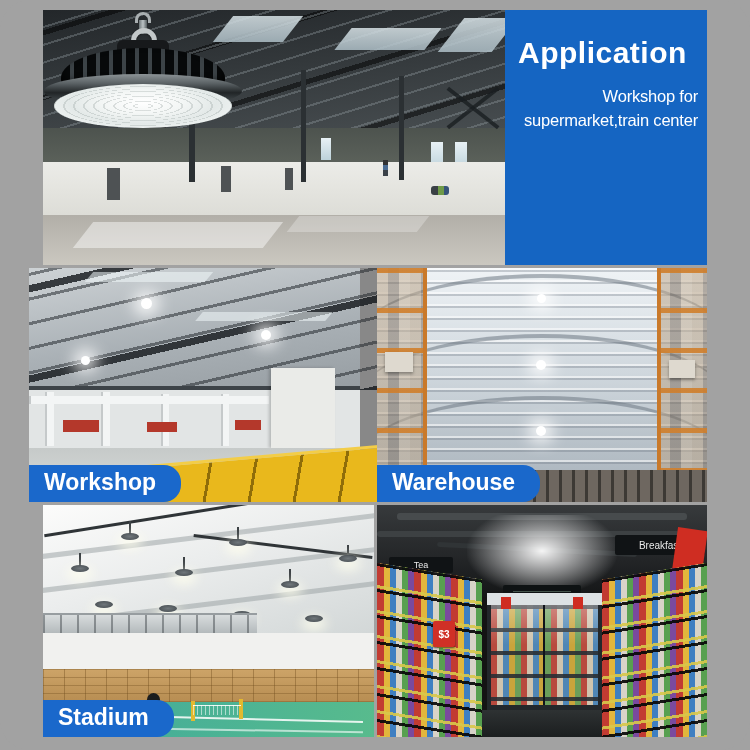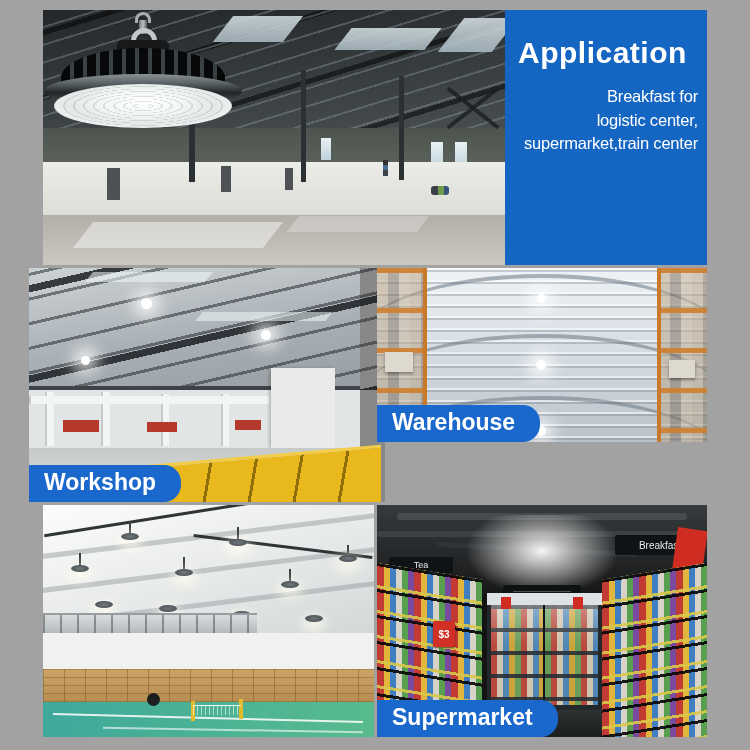--- a/index.html
+++ b/index.html
@@ -177,22 +177,21 @@
       <div class="abs ufo-fins"></div>
       <div class="abs ufo-rim"></div>
       <div class="abs ufo-lens">
         <div class="abs ufo-lens-rings"></div>
       </div>
     </div>
 
     <div class="app-panel">
       <div class="app-title">Application</div>
       <div class="app-body">
-        <div>Breakfast for</div>
-        <div>logistic center,</div>
+        <div>Workshop for</div>
         <div>supermarket,train center</div>
       </div>
     </div>
   </div>
 
   <div class="tile" style="left:29px;top:268px;width:331px;height:234px;padding-left:25px;">
     <div class="abs ws-ceiling"></div>
     <div class="abs ws-purlins"></div>
     <div class="abs ws-sky" style="left:60px;top:4px;width:120px;height:10px;"></div>
     <div class="abs ws-sky" style="left:170px;top:44px;width:130px;height:9px;"></div>
@@ -214,21 +213,21 @@
 
     <div class="abs ws-floor"></div>
     <div class="abs ws-yellow"></div>
     <div class="abs ws-yellow2"></div>
 
     <div class="banner">
       <span>Workshop</span>
     </div>
   </div>
 
-  <div class="tile" style="left:377px;top:268px;width:330px;height:174px;">
+  <div class="tile" style="left:377px;top:268px;width:330px;height:234px;">
     <div class="abs wh-base"></div>
     <div class="abs wh-truss"></div>
     <div class="wh-arch" style="top:6px;"></div>
     <div class="wh-arch" style="top:66px;"></div>
     <div class="wh-arch" style="top:128px;"></div>
 
     <div class="abs glow-dot" style="left:160px;top:26px;width:9px;height:9px;"></div>
     <div class="abs glow-dot" style="left:159px;top:92px;width:10px;height:10px;"></div>
     <div class="abs glow-dot" style="left:159px;top:158px;width:10px;height:10px;"></div>
 
@@ -281,20 +280,23 @@
       <div class="st-wood-lines"></div>
     </div>
     <div class="abs st-court"></div>
     <div class="st-line" style="left:10px;top:212px;width:310px;height:2px;transform:rotate(1.5deg);"></div>
     <div class="st-line" style="left:60px;top:224px;width:260px;height:2px;transform:rotate(1deg);opacity:.7;"></div>
     <div class="st-post" style="left:148px;top:196px;"></div>
     <div class="st-post" style="left:196px;top:194px;"></div>
     <div class="abs st-net"></div>
     <div class="abs st-wheel"></div>
 
+    <div class="banner">
+      <span>Stadium</span>
+    </div>
   </div>
 
   <div class="tile" style="left:377px;top:505px;width:330px;height:232px;">
     <div class="abs sm-base"></div>
     <div class="abs sm-ceiling"></div>
     <div class="sm-duct" style="left:20px;top:8px;width:290px;height:7px;"></div>
     <div class="sm-duct" style="left:0;top:26px;width:330px;height:6px;background:#3d4143;"></div>
     <div class="sm-duct" style="left:60px;top:42px;width:200px;height:5px;background:#303436;transform:rotate(3deg);"></div>
     <div class="abs sm-glare"></div>
     <div class="abs sm-glare2"></div>
@@ -324,18 +326,15 @@
       <div class="abs sm-fridge-in"></div>
       <div class="abs sm-fridge-div"></div>
     </div>
     <div class="sm-redtag" style="left:124px;top:92px;width:10px;height:12px;"></div>
     <div class="sm-redtag" style="left:196px;top:92px;width:10px;height:12px;"></div>
     <div class="abs sm-floor"></div>
     <div class="abs sm-price">
       <span>$3</span>
     </div>
 
-    <div class="banner">
-      <span>Supermarket</span>
-    </div>
   </div>
 
 </div>
 
 </body></html>

